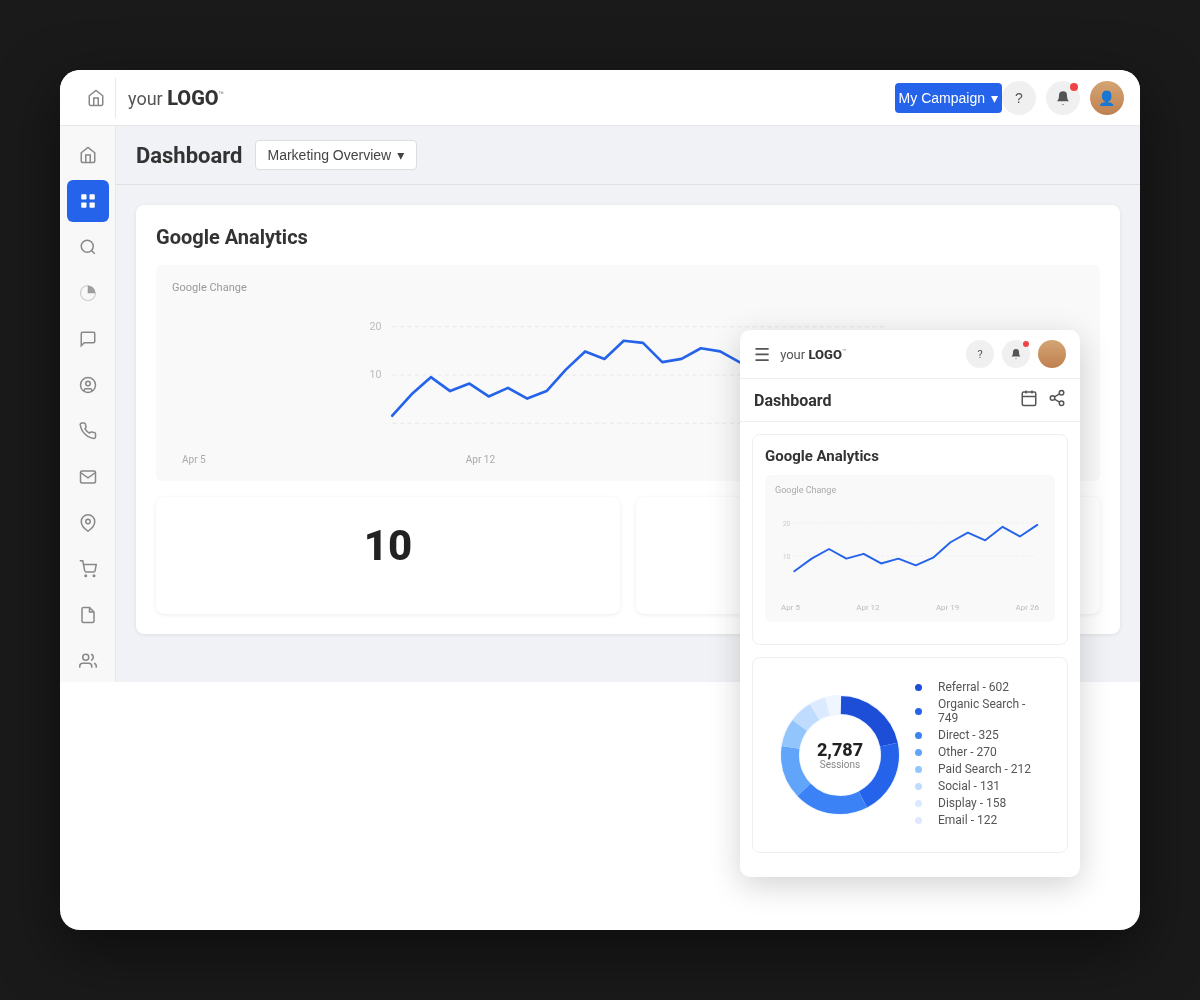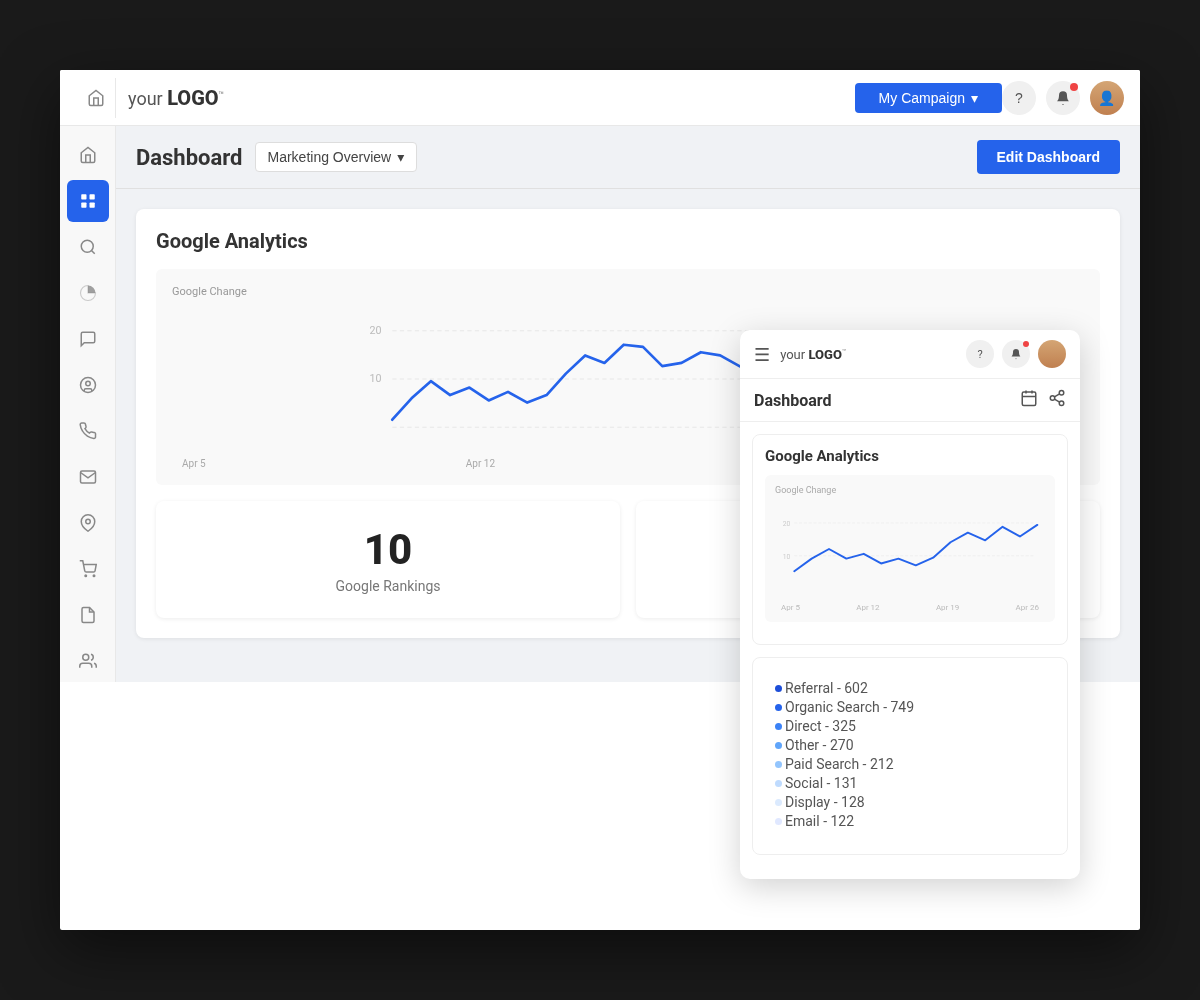--- a/index.html
+++ b/index.html
@@ -8,21 +8,21 @@
       display: flex;
       justify-content: center;
       align-items: center;
       min-height: 100vh;
       font-family: -apple-system, BlinkMacSystemFont, 'Segoe UI', Roboto, sans-serif;
     }
 
     .browser-window {
       width: 1080px;
       background: #fff;
-      border-radius: 2px;
+      border-radius: 20px;
       overflow: hidden;
       box-shadow: 0 20px 60px rgba(0,0,0,0.5);
       position: relative;
     }
 
     
     .top-nav {
       display: flex;
       align-items: center;
       height: 56px;
@@ -63,21 +63,21 @@
       font-size: 9px;
       vertical-align: super;
       color: #888;
     }
 
     .campaign-btn {
       background: #2563eb;
       color: #fff;
       border: none;
       border-radius: 4px;
-      padding: 7px 24px;
+      padding: 7px 4px;
       font-size: 14px;
       cursor: pointer;
       display: flex;
       align-items: flex-start;
       gap: 6px;
       font-weight: 500;
     }
 
     .nav-right {
       display: flex;
@@ -460,22 +460,22 @@
     }
 
     .legend-list {
       list-style: none;
       padding: 0;
     }
 
     .legend-item {
       display: flex;
       align-items: center;
-      gap: 3px;
-      font-size: 14px;
+      gap: 16px;
+      font-size: 12px;
       color: #555;
       margin-bottom: 3px;
     }
 
     .legend-dot {
       width: 7px;
       height: 7px;
       border-radius: 50%;
       flex-shrink: 0;
     }
@@ -602,21 +602,20 @@
     </div>
 
     <div class="content-area">
 
       <div class="dashboard-header">
         <h1 class="dashboard-title">Dashboard</h1>
         <button class="dropdown-btn">
           <span>Marketing Overview</span>
           <span>▾</span>
         </button>
-        <button class="edit-dashboard-btn">Edit Dashboard</button>
       </div>
 
       <div class="dashboard-content">
         <div class="widget-card">
           <div class="widget-title">Google Analytics</div>
 
           <div style="background:#f9f9f9; border-radius:6px; padding:16px;">
             <div class="chart-label">Google Change</div>
             <svg class="line-chart" viewBox="0 0 500 140">
 
@@ -633,21 +632,20 @@
               <span>Apr 5</span>
               <span>Apr 12</span>
               <span>Apr 19</span>
               <span>Apr 26</span>
             </div>
           </div>
 
           <div class="widget-grid">
             <div class="mini-widget">
               <div class="mini-widget-number">10</div>
-              <div class="mini-widget-label">Google Rankings</div>
             </div>
             <div class="mini-widget">
               <div class="mini-widget-change">
                 <div class="triangle-up"></div>
                 <span>4</span>
               </div>
               <div class="mini-widget-label">Google Change</div>
             </div>
           </div>
         </div>
@@ -715,20 +713,46 @@
             <span>Apr 5</span>
             <span>Apr 12</span>
             <span>Apr 19</span>
             <span>Apr 26</span>
           </div>
         </div>
       </div>
 
       <div class="mobile-widget-card">
         <div class="donut-section">
+          <div class="donut-chart-wrap">
+            <svg width="130" height="130" viewBox="0 0 130 130">
+
+              <circle cx="65" cy="65" r="50" fill="none" stroke="#eff6ff" stroke-width="20"></circle>
+
+              <circle cx="65" cy="65" r="50" fill="none" stroke="#1d4ed8" stroke-width="18" stroke-dasharray="68 246" stroke-dashoffset="0" transform="rotate(-90 65 65)"></circle>
+
+              <circle cx="65" cy="65" r="50" fill="none" stroke="#2563eb" stroke-width="18" stroke-dasharray="65 249" stroke-dashoffset="-68" transform="rotate(-90 65 65)"></circle>
+
+              <circle cx="65" cy="65" r="50" fill="none" stroke="#3b82f6" stroke-width="18" stroke-dasharray="64 250" stroke-dashoffset="-133" transform="rotate(-90 65 65)"></circle>
+
+              <circle cx="65" cy="65" r="50" fill="none" stroke="#60a5fa" stroke-width="18" stroke-dasharray="46 268" stroke-dashoffset="-197" transform="rotate(-90 65 65)"></circle>
+
+              <circle cx="65" cy="65" r="50" fill="none" stroke="#93c5fd" stroke-width="18" stroke-dasharray="24 290" stroke-dashoffset="-243" transform="rotate(-90 65 65)"></circle>
+
+              <circle cx="65" cy="65" r="50" fill="none" stroke="#bfdbfe" stroke-width="18" stroke-dasharray="20 294" stroke-dashoffset="-267" transform="rotate(-90 65 65)"></circle>
+
+              <circle cx="65" cy="65" r="50" fill="none" stroke="#dbeafe" stroke-width="18" stroke-dasharray="14 300" stroke-dashoffset="-287" transform="rotate(-90 65 65)"></circle>
+
+              <circle cx="65" cy="65" r="50" fill="none" stroke="#eff6ff" stroke-width="18" stroke-dasharray="14 300" stroke-dashoffset="-301" transform="rotate(-90 65 65)"></circle>
+            </svg>
+            <div class="donut-center">
+              <div class="donut-number">2,787</div>
+              <div class="donut-label">Sessions</div>
+            </div>
+          </div>
 
           <ul class="legend-list">
             <li class="legend-item">
               <div class="legend-dot" style="background:#1d4ed8;"></div>
               <span>Referral - 602</span>
             </li>
             <li class="legend-item">
               <div class="legend-dot" style="background:#2563eb;"></div>
               <span>Organic Search - 749</span>
             </li>
@@ -743,21 +767,21 @@
             <li class="legend-item">
               <div class="legend-dot" style="background:#93c5fd;"></div>
               <span>Paid Search - 212</span>
             </li>
             <li class="legend-item">
               <div class="legend-dot" style="background:#bfdbfe;"></div>
               <span>Social - 131</span>
             </li>
             <li class="legend-item">
               <div class="legend-dot" style="background:#dbeafe;"></div>
-              <span>Display - 128</span>
+              <span>Display - 158</span>
             </li>
             <li class="legend-item">
               <div class="legend-dot" style="background:#e0e8ff;"></div>
               <span>Email - 122</span>
             </li>
           </ul>
         </div>
       </div>
     </div>
   </div>

